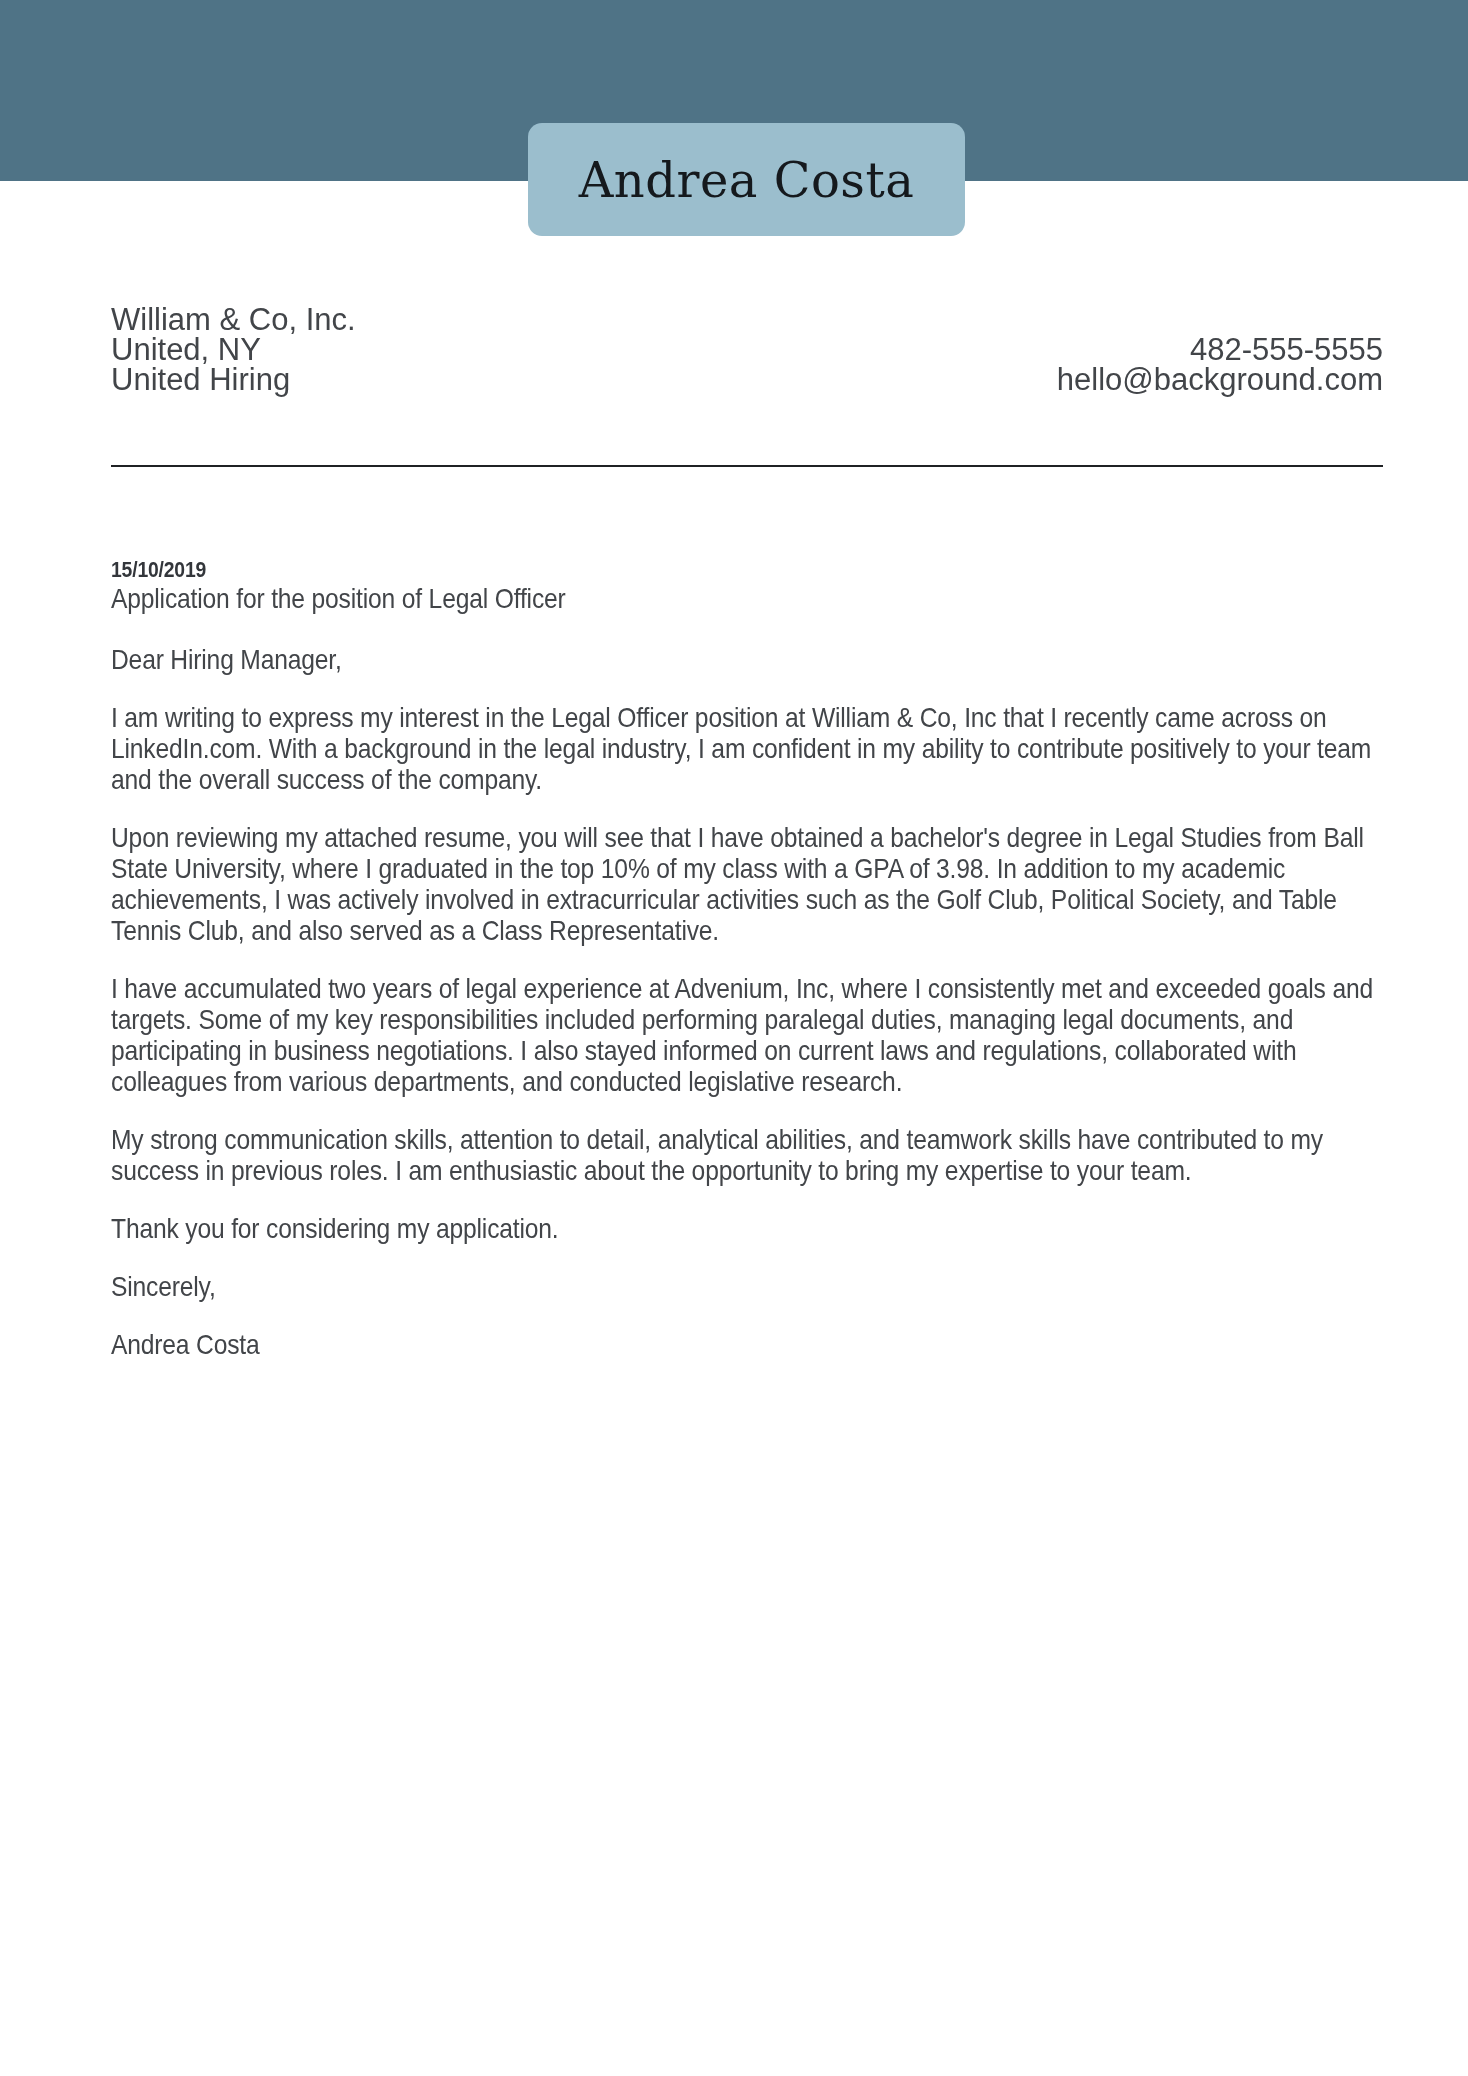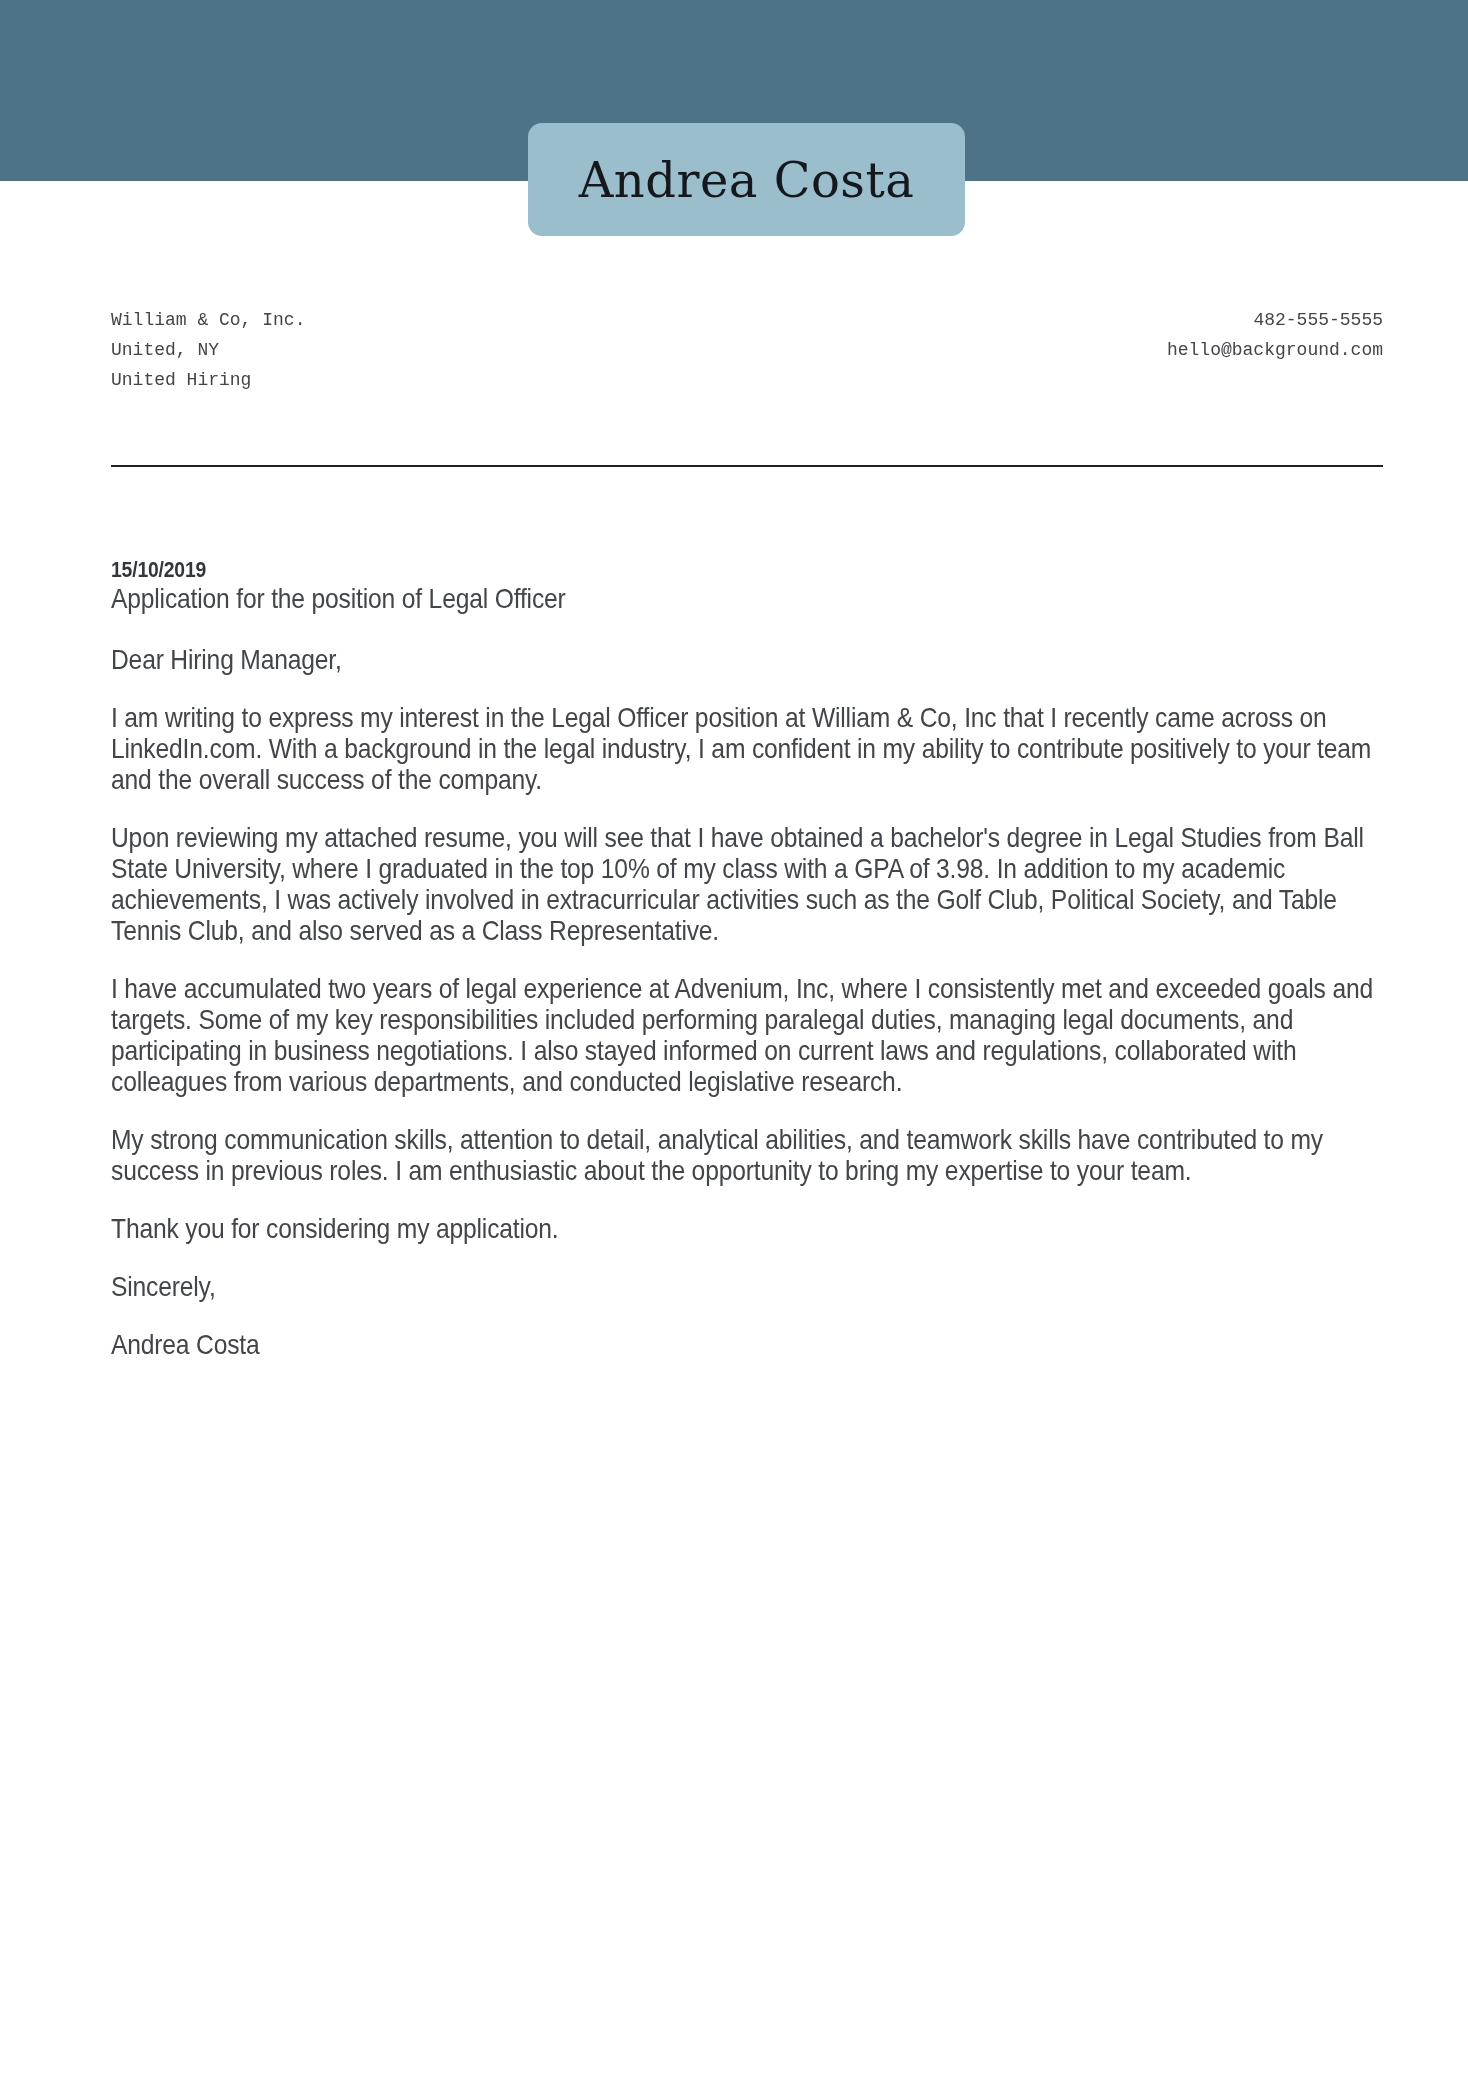--- a/index.html
+++ b/index.html
@@ -44,24 +44,23 @@
 
   .content {
     padding: 0 85px 0 111px;
   }
 
   
   .contact-row {
     margin-top: 124px;
     display: flex;
     justify-content: space-between;
-    align-items: flex-start;
-    font-size: 18px;
+    align-items: flex-end;
+    font-size: 31px;
     line-height: 30px;
-    font-family: Liberation Mono, monospace;
   }
   .contact-right { text-align: right; }
 
   
   .divider {
     margin-top: 70px;
     border: none;
     border-top: 2px solid var(--divider, #1f2124);
     width: 100%;
   }

